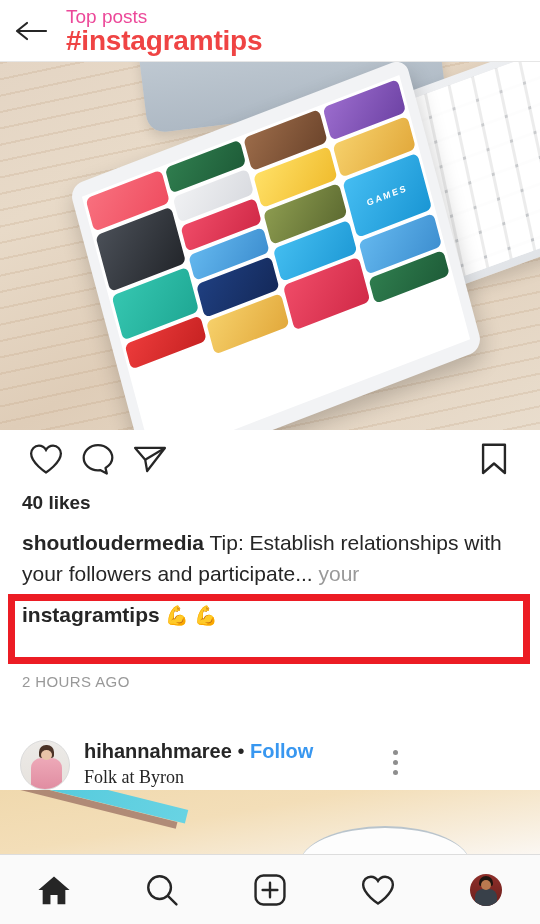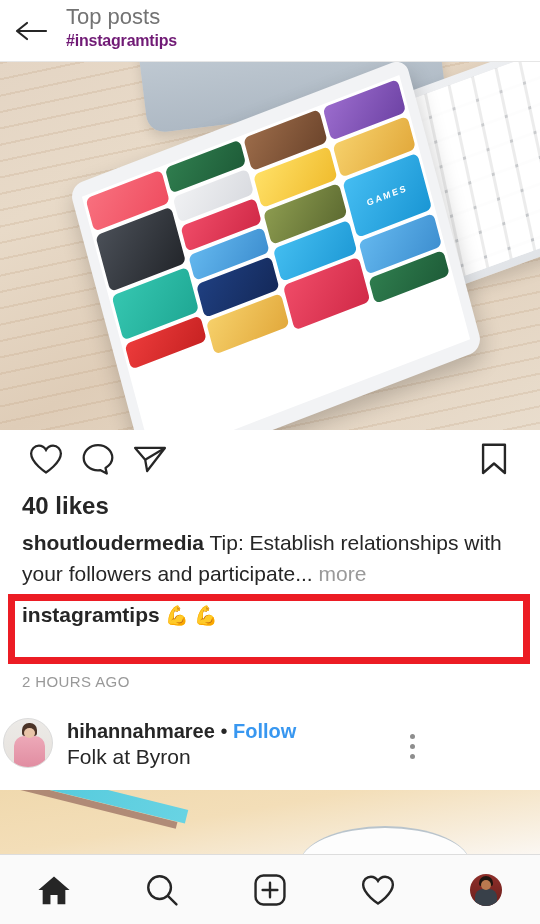--- a/index.html
+++ b/index.html
@@ -13,22 +13,22 @@
   .screen { position: relative; width: 540px; height: 924px; background: #fff; }
 
   
   .header {
     position: absolute; top: 0; left: 0; width: 540px; height: 62px;
     background: #fff; display: flex; align-items: center;
     border-bottom: 1px solid #e6e6e6;
   }
   .back-btn { width: 62px; height: 62px; display: flex; align-items: center; justify-content: center; }
   .header-titles { display: flex; flex-direction: column; justify-content: center; margin-left: 4px; }
-  .kicker { font-size: 22px; color: #737373; line-height: 21px; }
-  .hashtag { font-size: 16px; font-weight: bold; color: #701a75; line-height: 28px; letter-spacing: -0.2px; }
+  .kicker { font-size: 19px; color: #ec4899; line-height: 21px; }
+  .hashtag { font-size: 28px; font-weight: bold; color: #ef4444; line-height: 28px; letter-spacing: -0.2px; }
 
   
   .photo {
     position: absolute; top: 62px; left: 0; width: 540px; height: 368px;
     overflow: hidden;
     background: linear-gradient(150deg,#e4d5c4 0%, #e8dac8 25%, #dfcdb8 55%, #e9ddcd 100%);
   }
   .wood-grain {
     position: absolute; inset: 0;
     background: repeating-linear-gradient(168deg,
@@ -90,21 +90,21 @@
 
   
   .actions {
     position: absolute; top: 430px; left: 0; width: 540px; height: 58px;
     display: flex; align-items: center; padding: 0 20px;
   }
   .act { width: 52px; height: 52px; display: flex; align-items: center; justify-content: center; }
   .spacer { flex: 1; }
 
   
-  .likes { position: absolute; top: 492px; left: 22px; font-size: 24px; font-weight: bold; color: #262626; text-align: right; }
+  .likes { position: absolute; top: 492px; left: 22px; font-size: 19px; font-weight: bold; color: #262626; text-align: right; }
   .caption {
     position: absolute; top: 527px; left: 22px; width: 496px;
     font-size: 21px; line-height: 31px; color: #262626;
   }
   .caption .user { font-weight: bold; }
   .caption .more { color: #999999; }
 
   
   .highlight-box {
     position: absolute; left: 8px; top: 594px; width: 522px; height: 70px;
@@ -113,35 +113,35 @@
   .comments {
     position: absolute; left: 22px; top: 599px; width: 480px;
     font-size: 21px; line-height: 31px; color: #262626;
   }
   .comment-user { font-weight: bold; }
   .emoji { font-size: 19px; }
 
   .timestamp { position: absolute; top: 673px; left: 22px; font-size: 15px; color: #999999; letter-spacing: 0.4px; }
 
   
-  .post-head { position: absolute; top: 718px; left: 0; width: 435px; height: 72px; display: flex; align-items: flex-start; padding: 0 3px; }
+  .post-head { position: absolute; top: 718px; left: 0; width: 435px; height: 72px; display: flex; align-items: flex-end; padding: 0 20px; }
   .avatar {
     width: 50px; height: 50px; border-radius: 50%; overflow: hidden; flex: none;
     border: 1px solid #dbdbdb; position: relative;
     background: linear-gradient(180deg,#eceae7 0%, #e6e2dd 100%);
   }
   .av-hair { position:absolute; left:18px; top:4px; width:15px; height:13px; background:#4b3327; border-radius:7px 7px 3px 3px; }
   .av-face { position:absolute; left:20px; top:9px; width:11px; height:10px; background:#e8c4a8; border-radius:50%; }
   .av-body { position:absolute; left:10px; top:17px; width:31px; height:33px; background:linear-gradient(180deg,#eda9b8,#e08ba0); border-radius:10px 10px 4px 4px; }
   .post-head-text { margin-left: 14px; display: flex; flex-direction: column; justify-content: center; }
   .name-row { font-size: 20px; line-height: 26px; }
   .name-row .uname { font-weight: bold; color: #262626; }
   .name-row .dot { color: #262626; }
   .name-row .follow { color: #3897f0; font-weight: bold; }
-  .place { font-size: 21px; line-height: 26px; color: #262626; }
+  .place { font-size: 18px; line-height: 26px; color: #262626; font-family: Liberation Serif, serif; }
   .dots-btn { margin-left: auto; width: 40px; height: 56px; display: flex; flex-direction: column; align-items: center; justify-content: center; gap: 5px; }
   .dot3 { width: 5px; height: 5px; border-radius: 50%; background: #8e8e8e; }
 
   
   .photo2 {
     position: absolute; top: 790px; left: 0; width: 540px; height: 64px; overflow: hidden;
     background: linear-gradient(170deg,#f0d9ae 0%, #f3deb8 40%, #f7ecd9 75%, #fbf7f2 100%);
   }
   .p2-stripe {
     position: absolute; left: -40px; top: -8px; width: 230px; height: 14px;
@@ -253,21 +253,21 @@
         <path d="M2.2 1.8 L17.8 1.8 L17.8 22 L10 15.2 L2.2 22 Z" fill="none" stroke="#262626" stroke-width="1.7" stroke-linejoin="round"></path>
       </svg>
     </div>
   </div>
 
   <div class="likes">40 likes</div>
 
   <div class="caption">
     <span class="user">shoutloudermedia</span>
     <span>Tip: Establish relationships with your followers and participate...</span>
-    <span class="more">more</span>
+    <span class="more">your</span>
   </div>
 
   <div class="highlight-box"></div>
 
   <div class="comments">
     <div>
       <span class="comment-user">instagramtips</span>
       <span class="emoji">💪 💪</span>
     </div>
   </div>

